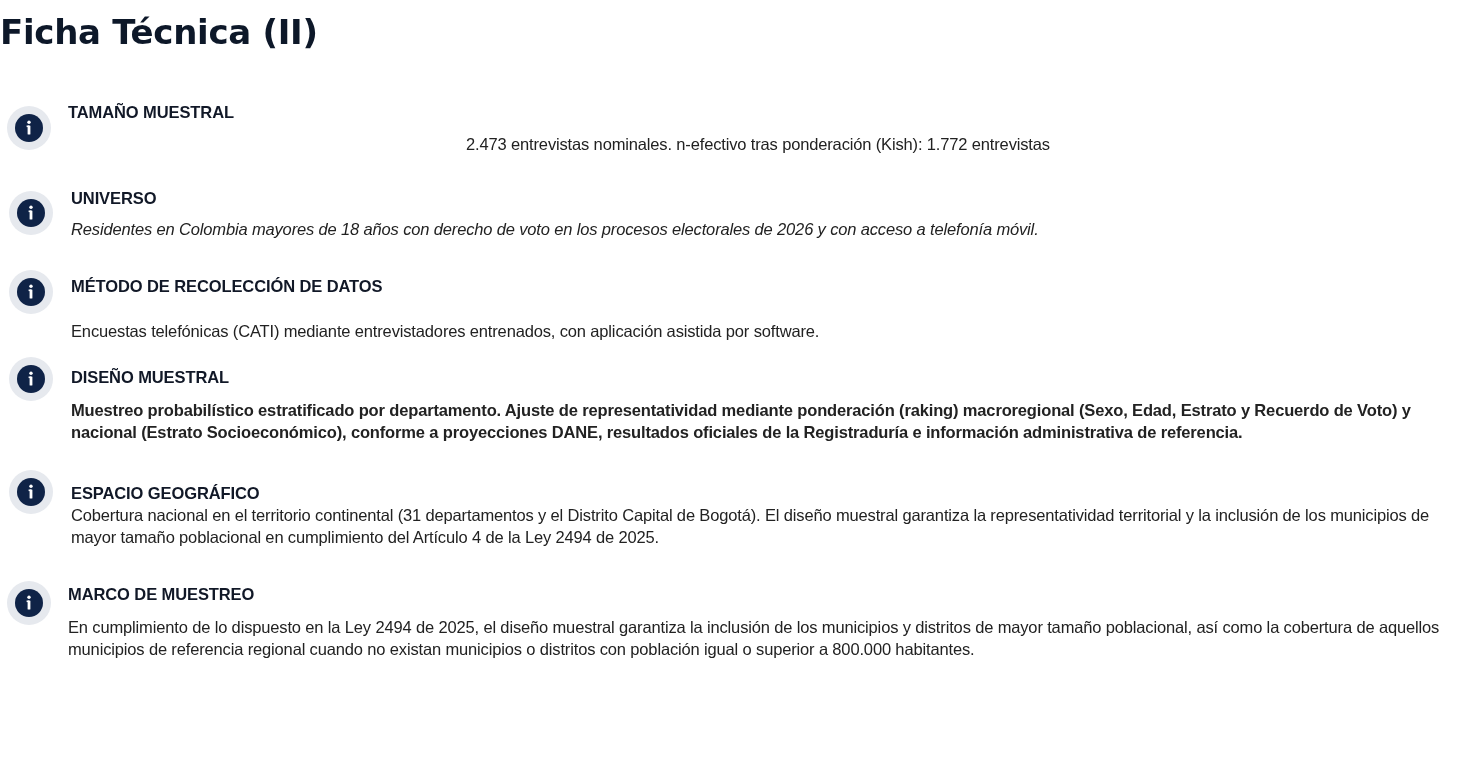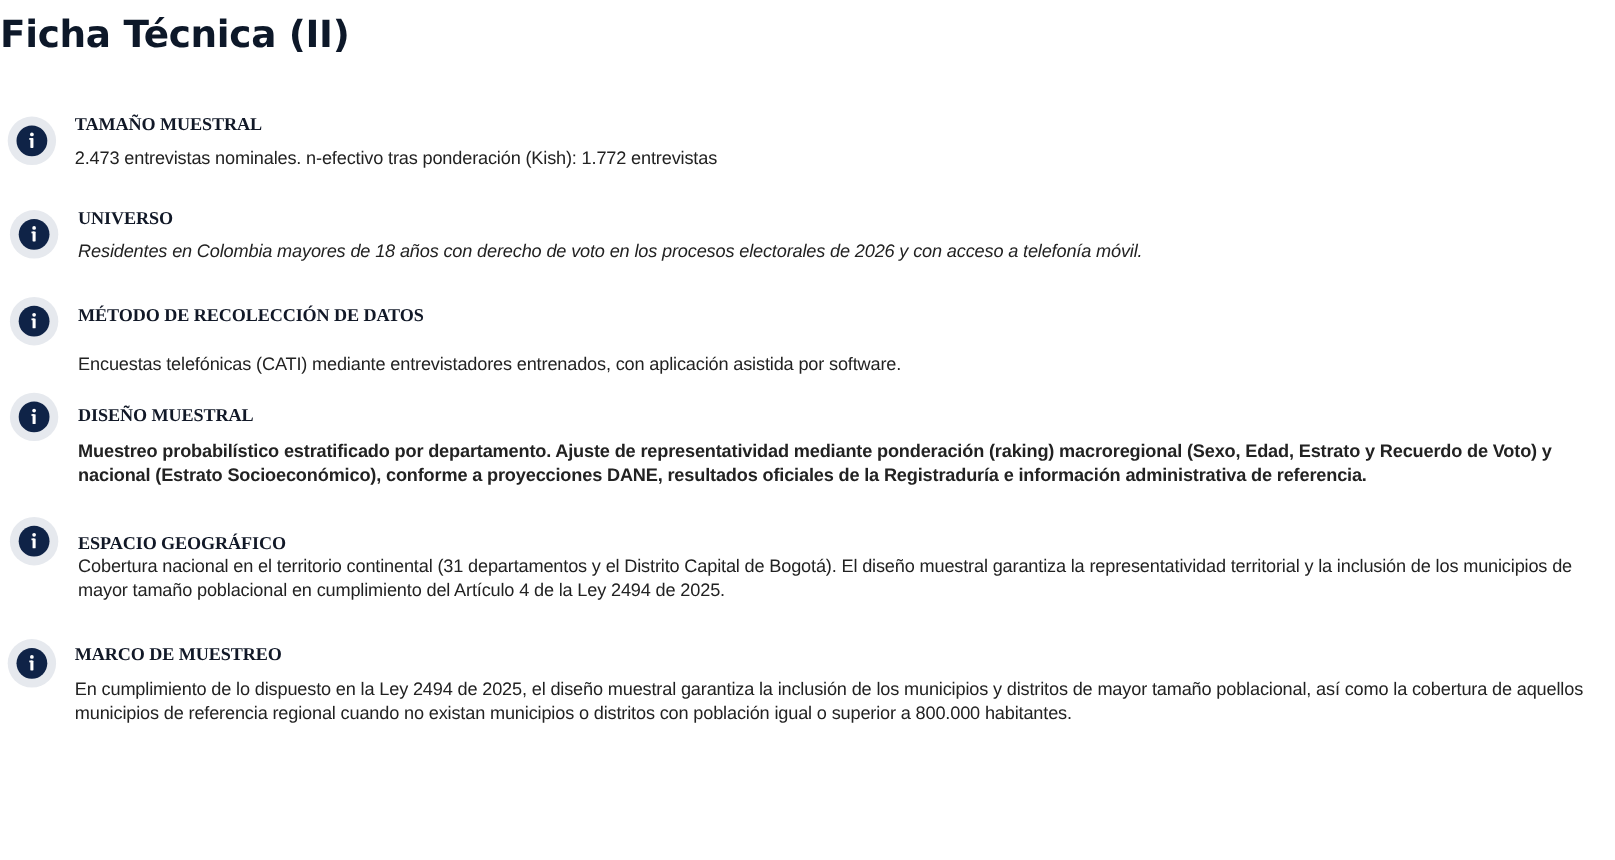--- a/index.html
+++ b/index.html
@@ -55,21 +55,20 @@
     display: block;
   }
   .section-title {
     position: absolute;
     margin: 0;
     font-weight: bold;
     font-size: 16.5px;
     color: #111827;
     white-space: nowrap;
     letter-spacing: -0.1px;
-    font-family: Liberation Serif, serif;
   }
   .section-body {
     position: absolute;
     margin: 0;
     font-size: 16.5px;
     line-height: 22px;
     color: #222222;
     letter-spacing: -0.15px;
   }
   .section-body p {
@@ -88,21 +87,21 @@
   <div class="icon-wrap" style="left:7px; top:106px;">
     <div class="icon-inner">
       <svg width="10" height="16" viewBox="0 0 10 16">
           <circle cx="5" cy="2.2" r="1.7" fill="#fff"></circle>
           <rect x="3.6" y="5.5" width="2.8" height="9" rx="0.6" fill="#fff"></rect>
           <rect x="2.6" y="5.5" width="2.5" height="1.6" fill="#fff"></rect>
         </svg>
     </div>
   </div>
   <h2 class="section-title" style="left:68px; top:103px;">TAMAÑO MUESTRAL</h2>
-  <div class="section-body" style="left:68px; top:133px; width:1380px;">
+  <div class="section-body" style="left:68px; top:133px; width:1380px;text-align:center;">
     <p>2.473 entrevistas nominales. n-efectivo tras ponderación (Kish): 1.772 entrevistas</p>
   </div>
 </div>
 
 <div class="section">
   <div class="icon-wrap" style="left:9px; top:191px;">
     <div class="icon-inner">
       <svg width="10" height="16" viewBox="0 0 10 16">
           <circle cx="5" cy="2.2" r="1.7" fill="#fff"></circle>
           <rect x="3.6" y="5.5" width="2.8" height="9" rx="0.6" fill="#fff"></rect>

